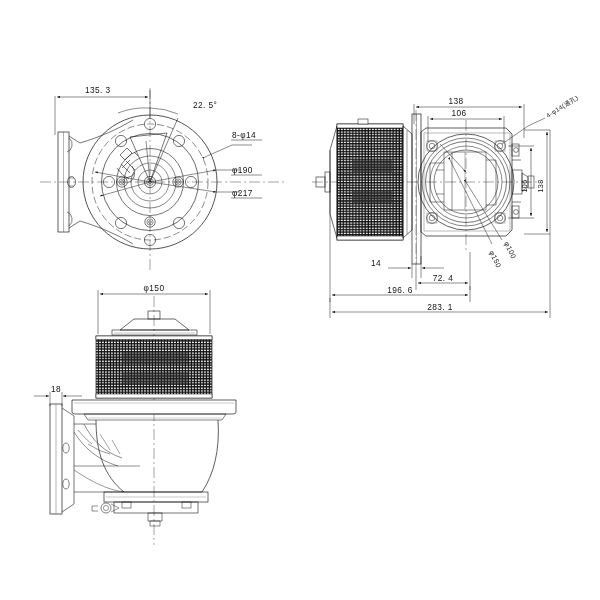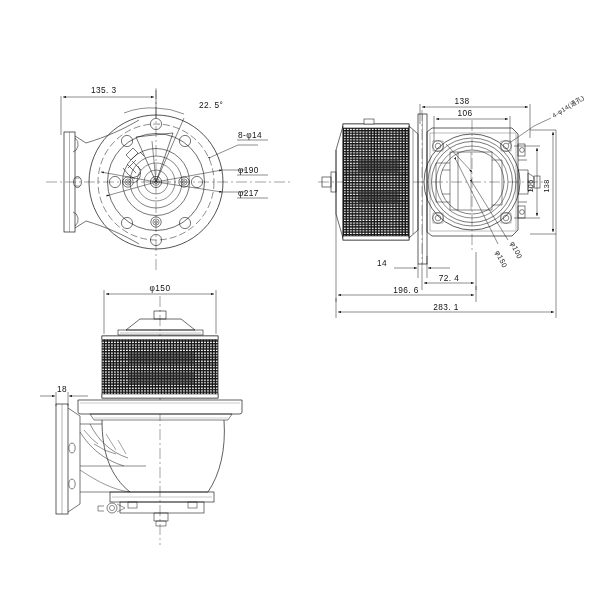--- a/index.html
+++ b/index.html
@@ -2,21 +2,21 @@
 <html><head>
 <meta charset="utf-8">
 <title>Technical Drawing</title>
 <style>
   html,body{margin:0;padding:0;background:#ffffff;}
   body{
     width:600px;height:600px;overflow:hidden;
     font-family:"Liberation Sans","DejaVu Sans",sans-serif;
     background:#ffffff;
   }
-  #sheet{position:relative;width:553px;height:600px;background:#fff;margin-left:6px;}
+  #sheet{position:relative;width:553px;height:600px;background:#fff;}
   svg{display:block;}
   .dimtext{
     font-family:"Liberation Sans","DejaVu Sans",sans-serif;
     font-size:8.3px; fill:#111; letter-spacing:0.4px;
   }
   .dimtext.sm{font-size:7.2px;}
   .dimtext.xs{font-size:6.2px;}
 </style>
 </head>
 <body>

